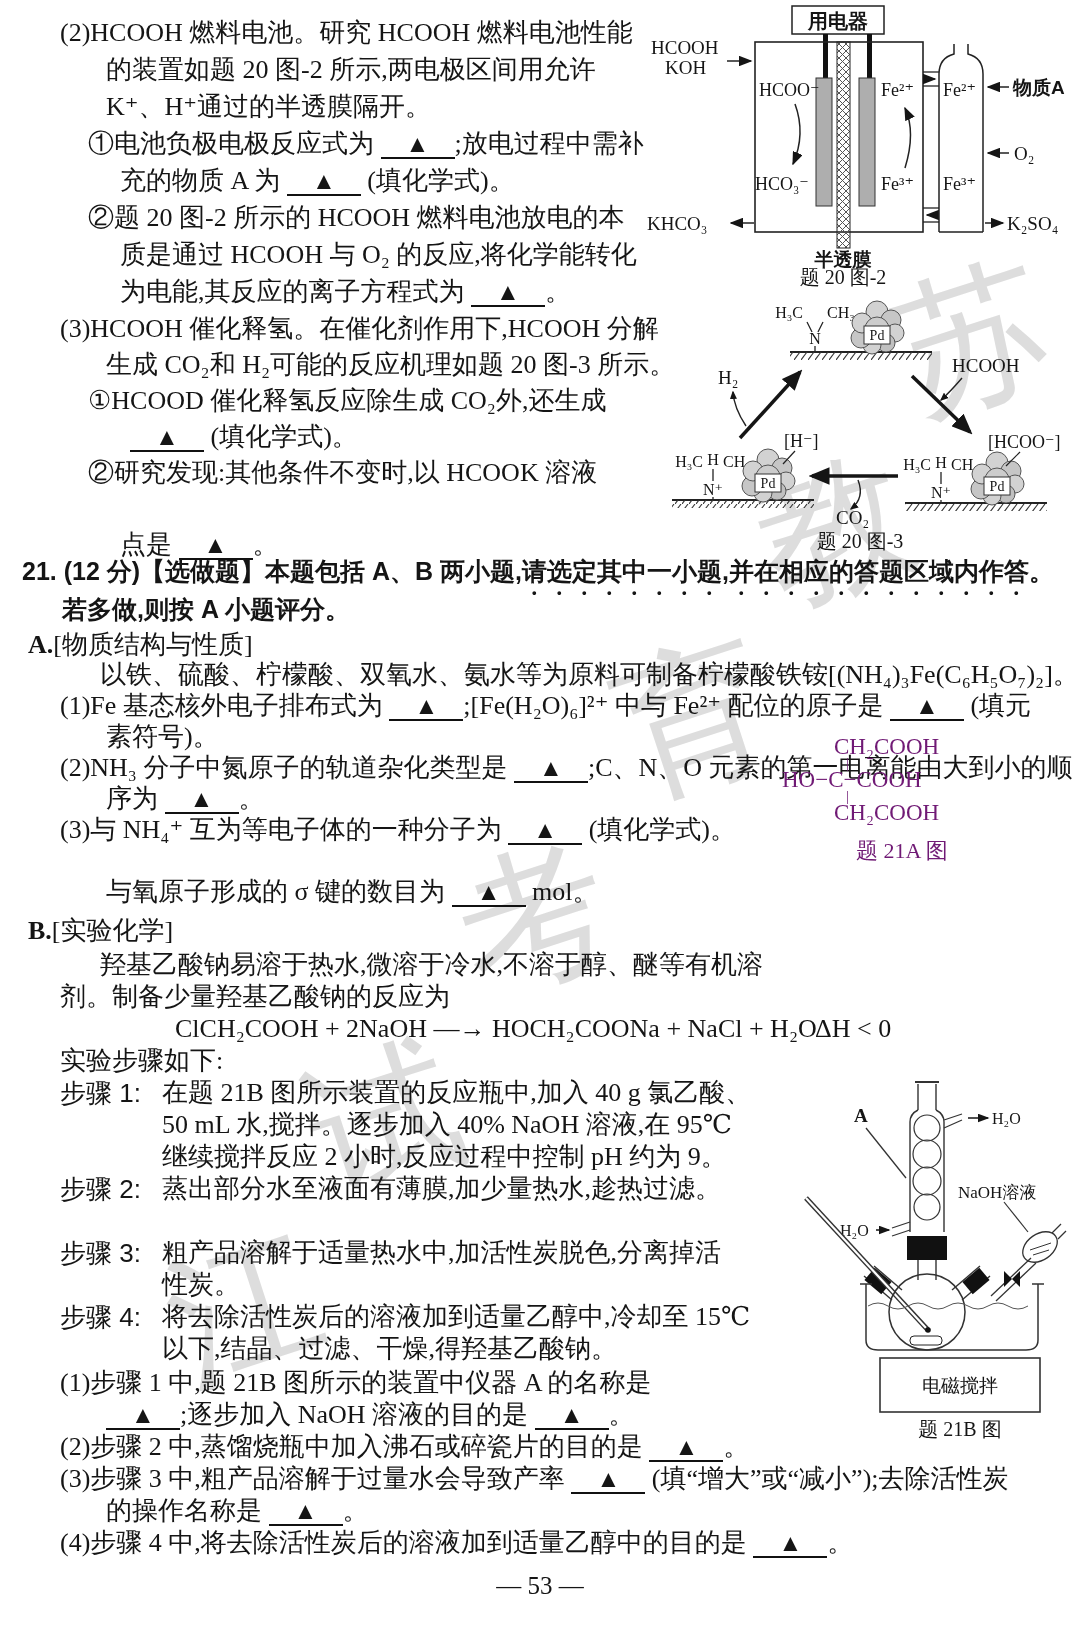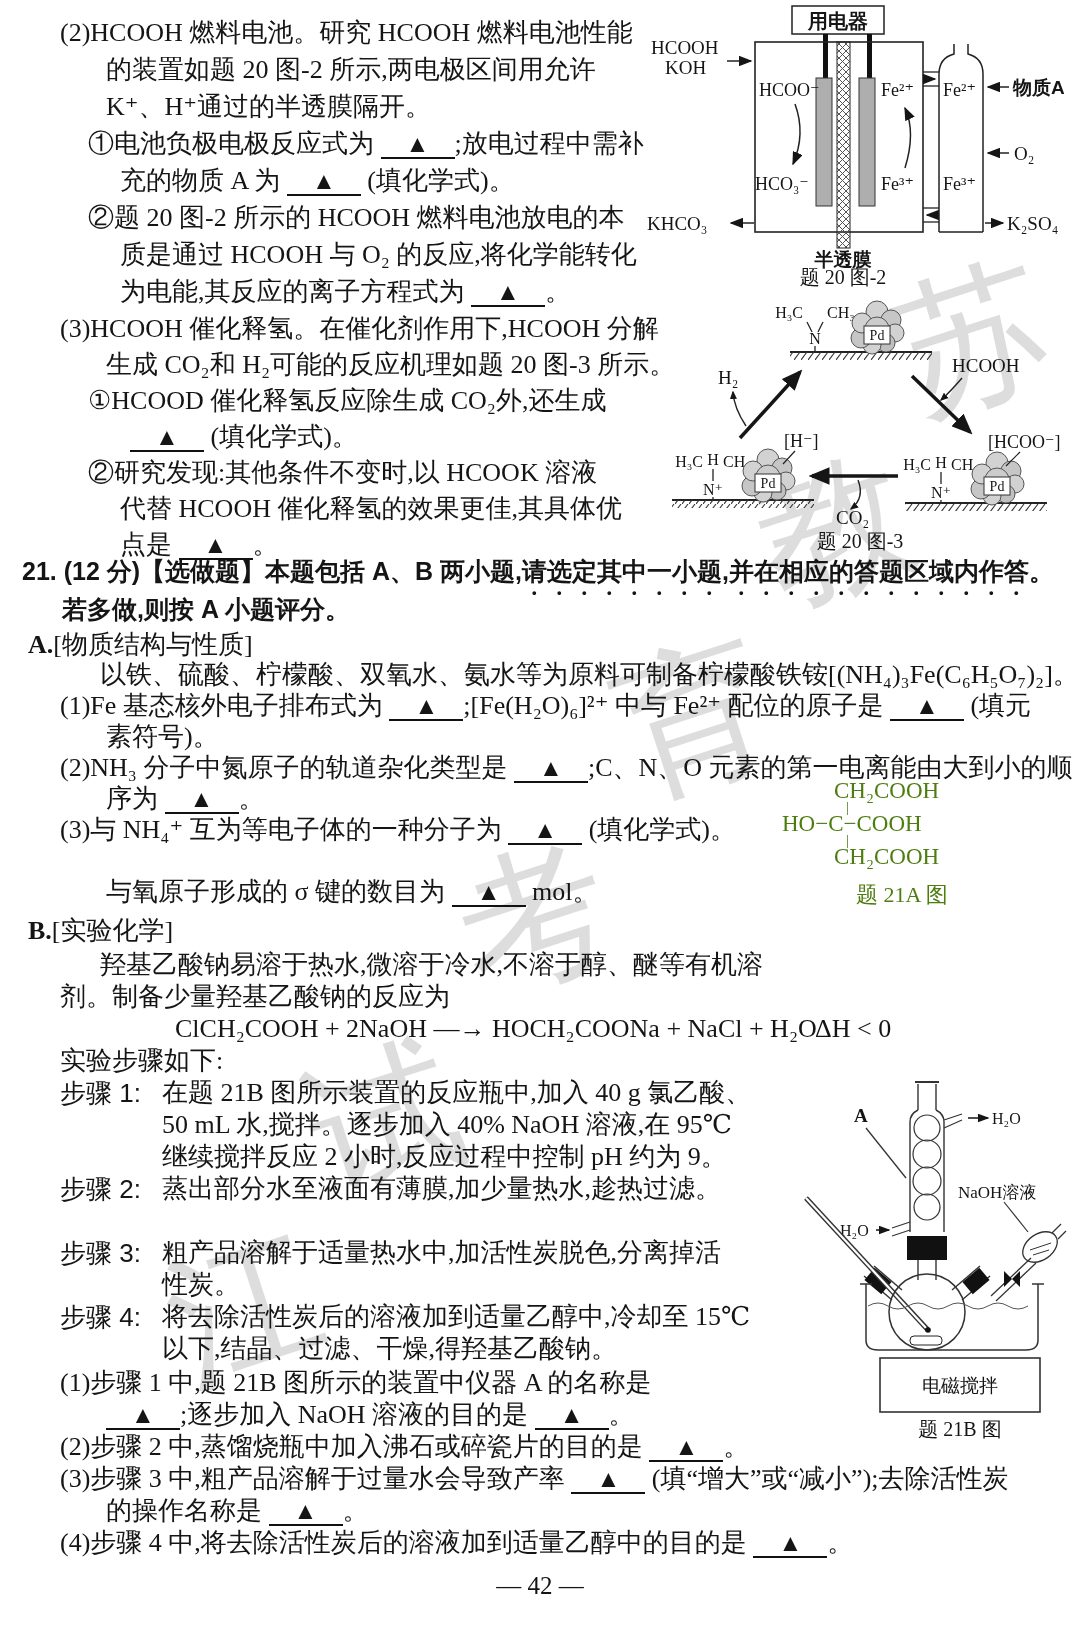--- a/index.html
+++ b/index.html
@@ -8,21 +8,21 @@
   .ln{position:absolute;font-size:26px;line-height:30px;white-space:nowrap;}
   .hd{font-family:"Liberation Sans","DejaVu Sans",sans-serif;font-weight:bold;font-size:25px;}
   .steplab{font-family:"Liberation Sans","DejaVu Sans",sans-serif;font-weight:normal;}
   .bserif{font-weight:bold;}
   .emph{-webkit-text-emphasis:filled dot #151515;text-emphasis:filled dot #151515;
         -webkit-text-emphasis-position:under;text-emphasis-position:under right;}
   .blank{display:inline-block;min-width:58px;padding:0 8px;text-align:center;
          border-bottom:2px solid #111;line-height:26px;font-size:24px;}
   .wm{position:absolute;font-size:150px;color:rgba(125,125,125,0.26);
       transform:rotate(-18deg);pointer-events:none;font-family:"Liberation Serif",serif;}
-  .citric{position:absolute;left:782px;top:780px;font-size:23px;color:#4d7c0f;}
+  .citric{position:absolute;left:782px;top:736px;font-size:23px;color:#701a75;}
   .citric .row{line-height:22px;white-space:nowrap;}
   .citric .bar{line-height:11px;font-size:15px;}
   .citric .cap{margin-top:12px;font-size:22px;}
   .footer{position:absolute;left:0;right:0;top:1572px;text-align:center;font-size:25px;}
   svg{position:absolute;overflow:visible;}
   svg text{fill:#151515;font-family:"Liberation Serif","DejaVu Serif",serif;}
   .svgb{font-family:"Liberation Sans","DejaVu Sans",sans-serif;font-weight:bold;}
 </style>
 </head>
 <body>
@@ -43,21 +43,20 @@
   <div class="ln" style="left:120px;top:166px">充的物质 A 为 <span class="blank">▲</span> (填化学式)。</div>
   <div class="ln" style="left:88px;top:203px">②题 20 图-2 所示的 HCOOH 燃料电池放电的本</div>
   <div class="ln" style="left:120px;top:240px">质是通过 HCOOH 与 O₂ 的反应,将化学能转化</div>
   <div class="ln" style="left:120px;top:277px">为电能,其反应的离子方程式为 <span class="blank">▲</span>。</div>
 
   <div class="ln" style="left:60px;top:314px">(3)HCOOH 催化释氢。在催化剂作用下,HCOOH 分解</div>
   <div class="ln" style="left:106px;top:350px">生成 CO₂和 H₂可能的反应机理如题 20 图-3 所示。</div>
   <div class="ln" style="left:88px;top:386px">①HCOOD 催化释氢反应除生成 CO₂外,还生成</div>
   <div class="ln" style="left:130px;top:422px"><span class="blank">▲</span> (填化学式)。</div>
   <div class="ln" style="left:88px;top:458px">②研究发现:其他条件不变时,以 HCOOK 溶液</div>
-  <div class="ln" style="left:120px;top:494px">代替 HCOOH 催化释氢的效果更佳,其具体优</div>
   <div class="ln" style="left:120px;top:530px">点是 <span class="blank">▲</span>。</div>
 
   <svg style="left:643px;top:2px" width="437" height="284" viewBox="0 0 437 284">
     <defs>
       <marker id="m2" markerWidth="9" markerHeight="7" refX="8" refY="3.5" orient="auto">
         <path d="M0,0 L9,3.5 L0,7 Z" fill="#151515"></path>
       </marker>
       <pattern id="xhatch" width="7" height="7" patternUnits="userSpaceOnUse">
         <path d="M0,7 L7,0 M0,0 L7,7" stroke="#555" stroke-width="1" fill="none"></path>
       </pattern>
@@ -319,14 +318,14 @@
       <path d="M78,266 q10,-6 20,0 t20,0 t20,0 t20,0 t20,0 t20,0 t20,0 t20,0" stroke-width="1" stroke="#555"></path>
     </g>
     <rect x="120" y="296" width="32" height="9" rx="4" fill="#fff" stroke="#222"></rect>
     <g>
       <rect x="90" y="318" width="160" height="54" fill="#fff" stroke="#333" stroke-width="1.6"></rect>
       <text x="170" y="352" text-anchor="middle" font-size="19">电磁搅拌</text>
     </g>
     <text x="170" y="396" text-anchor="middle" font-size="20">题 21B 图</text>
   </svg>
 
-  <div class="footer">— 42 —</div>
+  <div class="footer">— 53 —</div>
 </div>
 
 </body></html>

